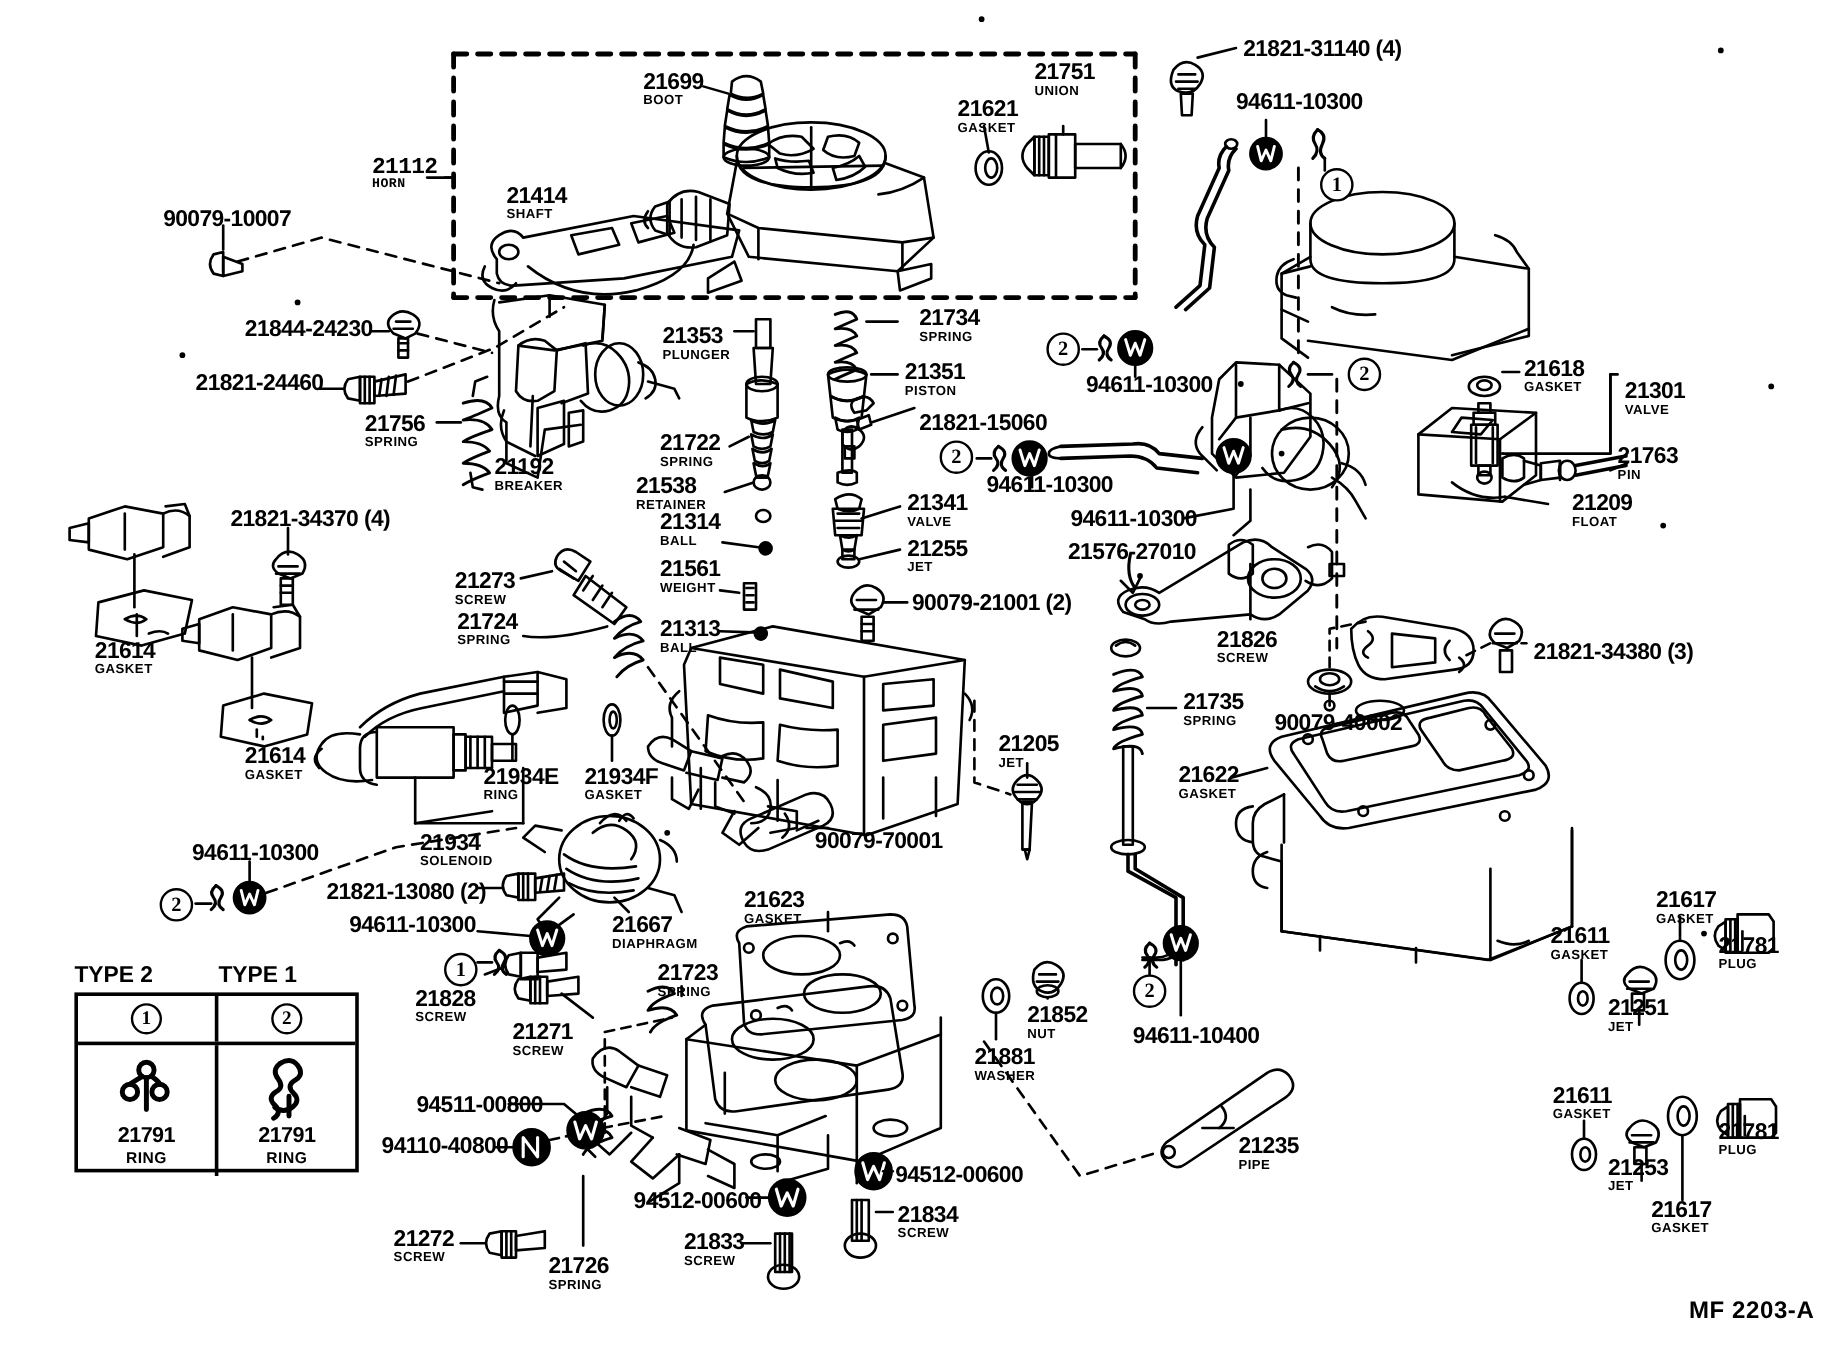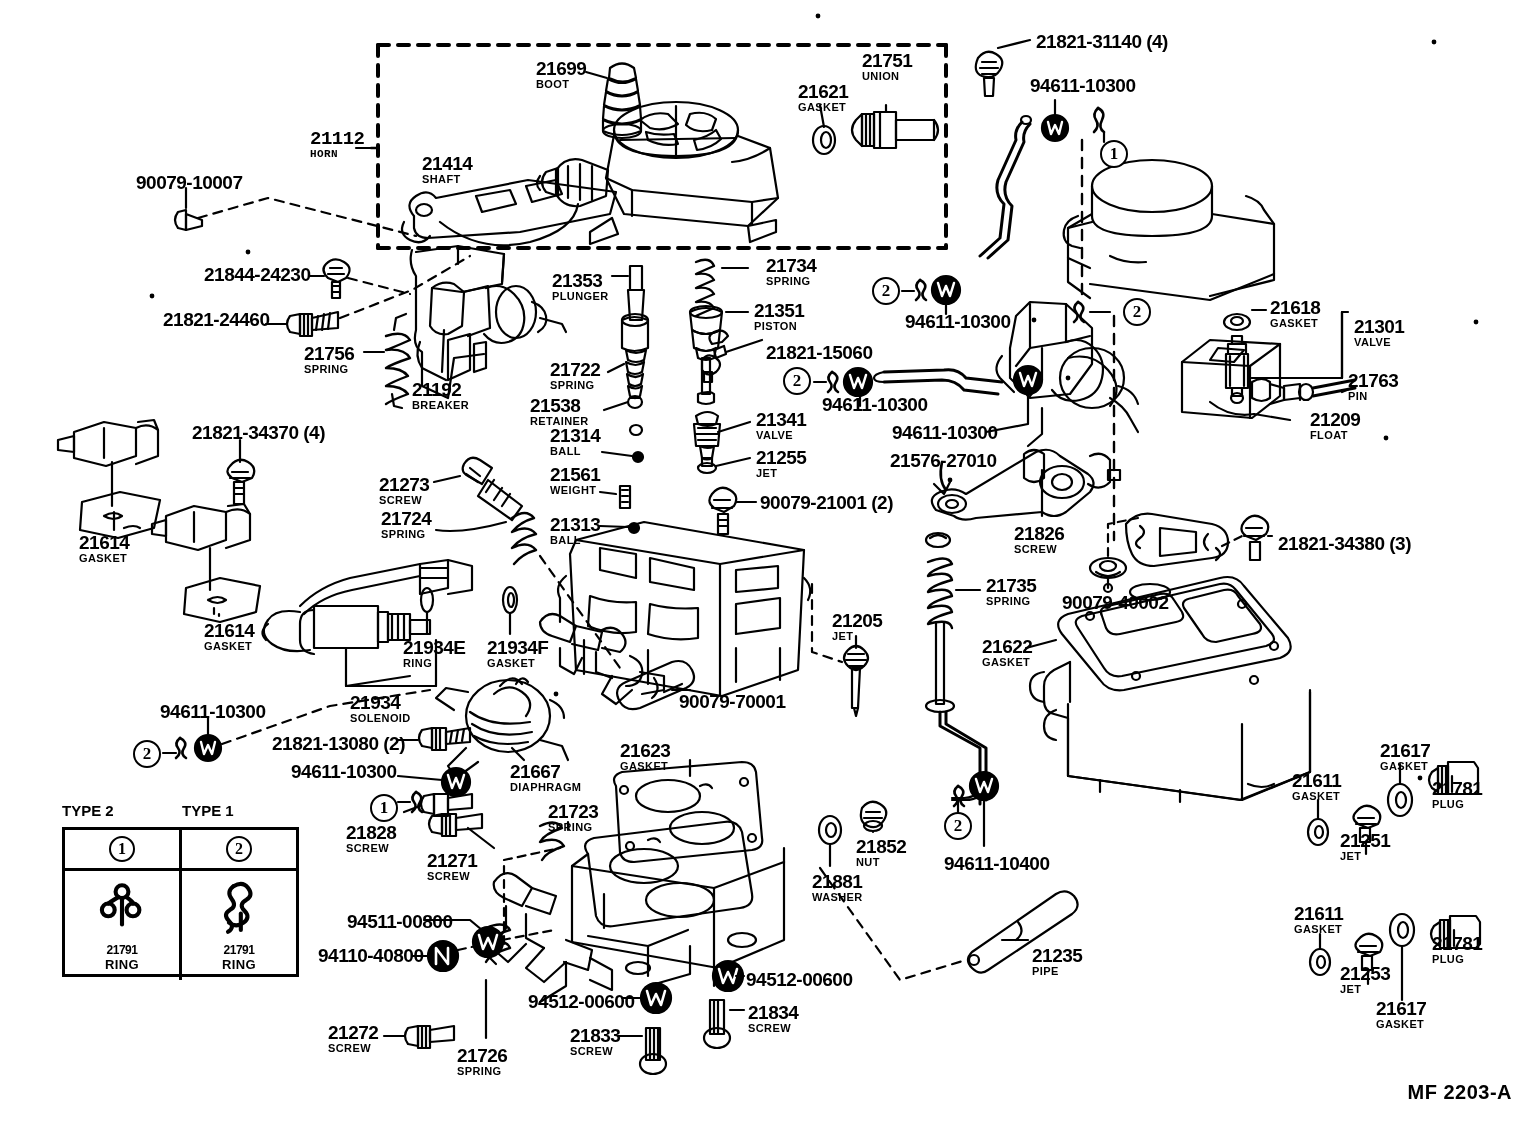--- a/index.html
+++ b/index.html
@@ -35,28 +35,28 @@
   #legend{
     position:absolute;left:62px;top:827px;width:237px;height:150px;
     border:3px solid #000;box-sizing:border-box;background:#fff;
   }
   #legend .hdr-row{display:flex;height:38px;border-bottom:3px solid #000;}
   #legend .hdr-cell{flex:1;display:flex;align-items:center;justify-content:center;}
   #legend .hdr-cell:first-child{border-right:3px solid #000;}
   #legend .body-row{display:flex;height:109px;}
   #legend .body-cell{flex:1;position:relative;}
   #legend .body-cell:first-child{border-right:3px solid #000;}
-  .legend-title{position:absolute;font-weight:bold;font-size:15px;letter-spacing:0px;}
+  .legend-title{position:absolute;font-weight:bold;font-size:19px;letter-spacing:0px;}
   .lcirc{
     width:26px;height:26px;border:2.4px solid #000;border-radius:50%;
     box-sizing:border-box;font-family:"Liberation Serif", serif;
     font-size:16px;font-weight:bold;text-align:center;line-height:21px;
   }
   .legend-lbl{position:absolute;width:100%;text-align:center;bottom:8px;font-weight:bold;}
-  .legend-lbl .num{font-size:12px;display:block;letter-spacing:-0.5px;}
+  .legend-lbl .num{font-size:18px;display:block;letter-spacing:-0.5px;}
   .legend-lbl .desc{font-size:13px;display:block;letter-spacing:0.4px;}
   #footer{
     position:absolute;right:24px;bottom:30px;
     font-size:20px;font-weight:bold;letter-spacing:0.5px;
     font-family:"Liberation Sans", sans-serif;
   }
 </style>
 </head>
 <body>
 

